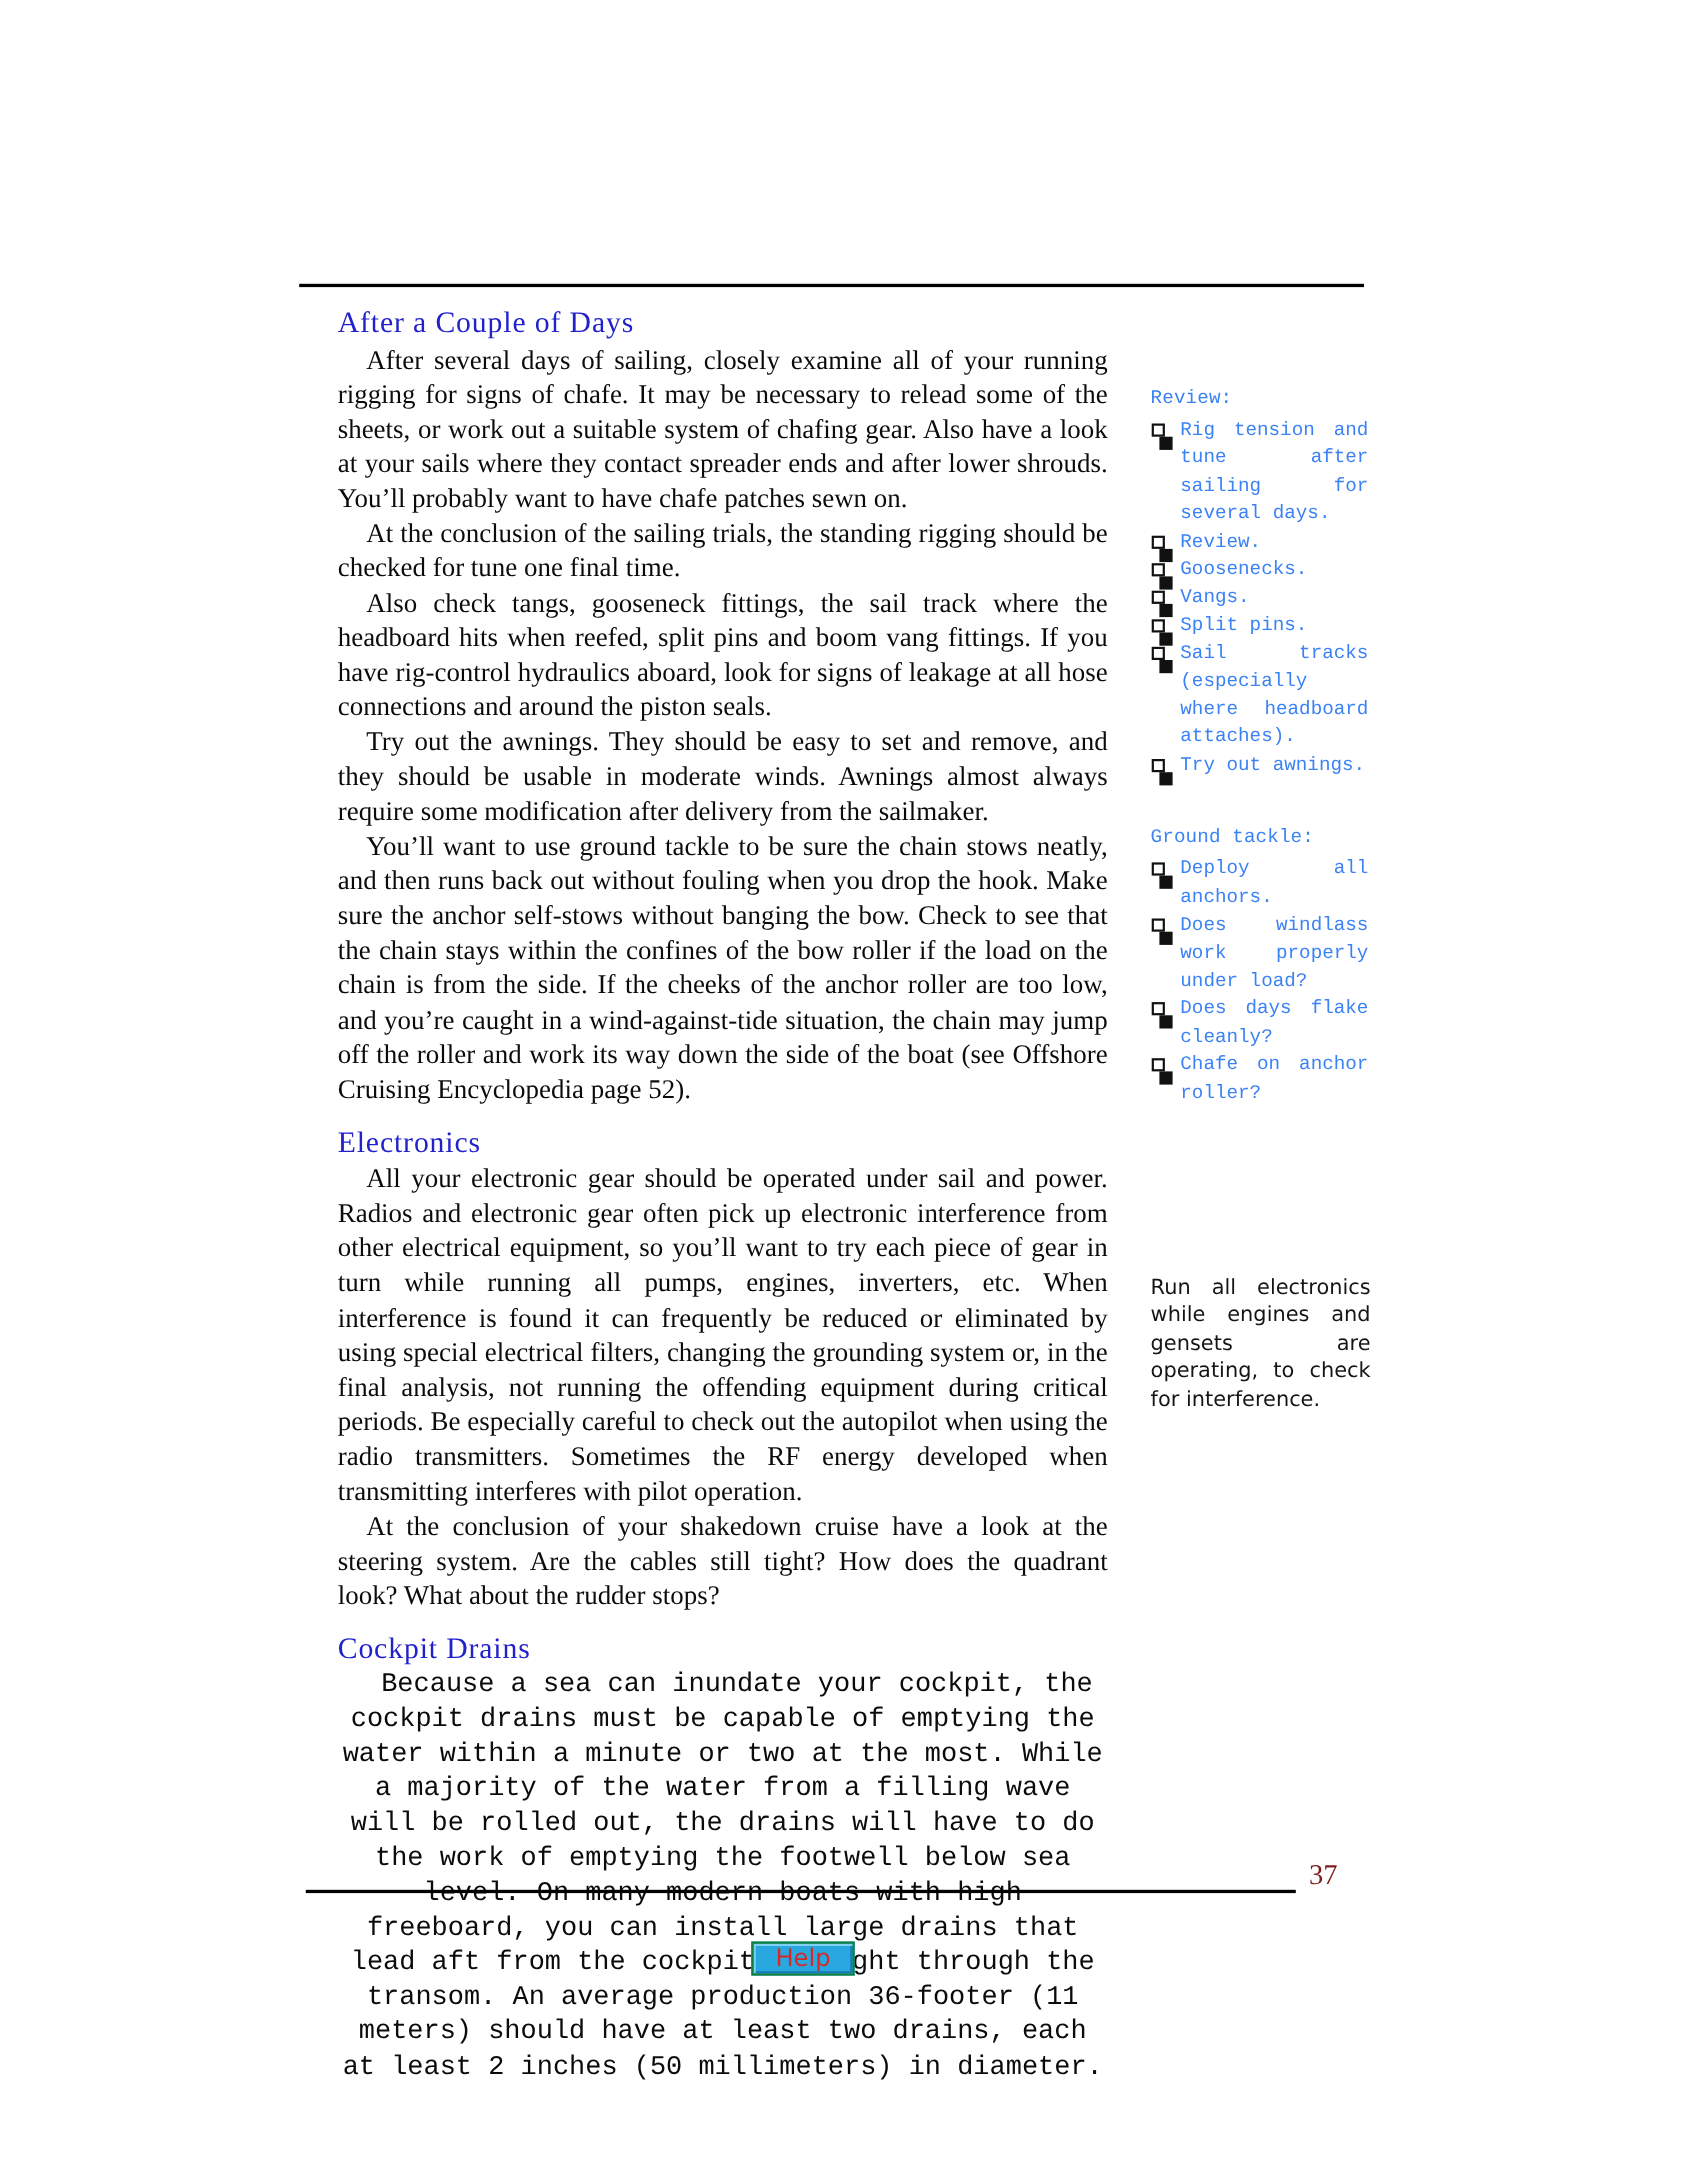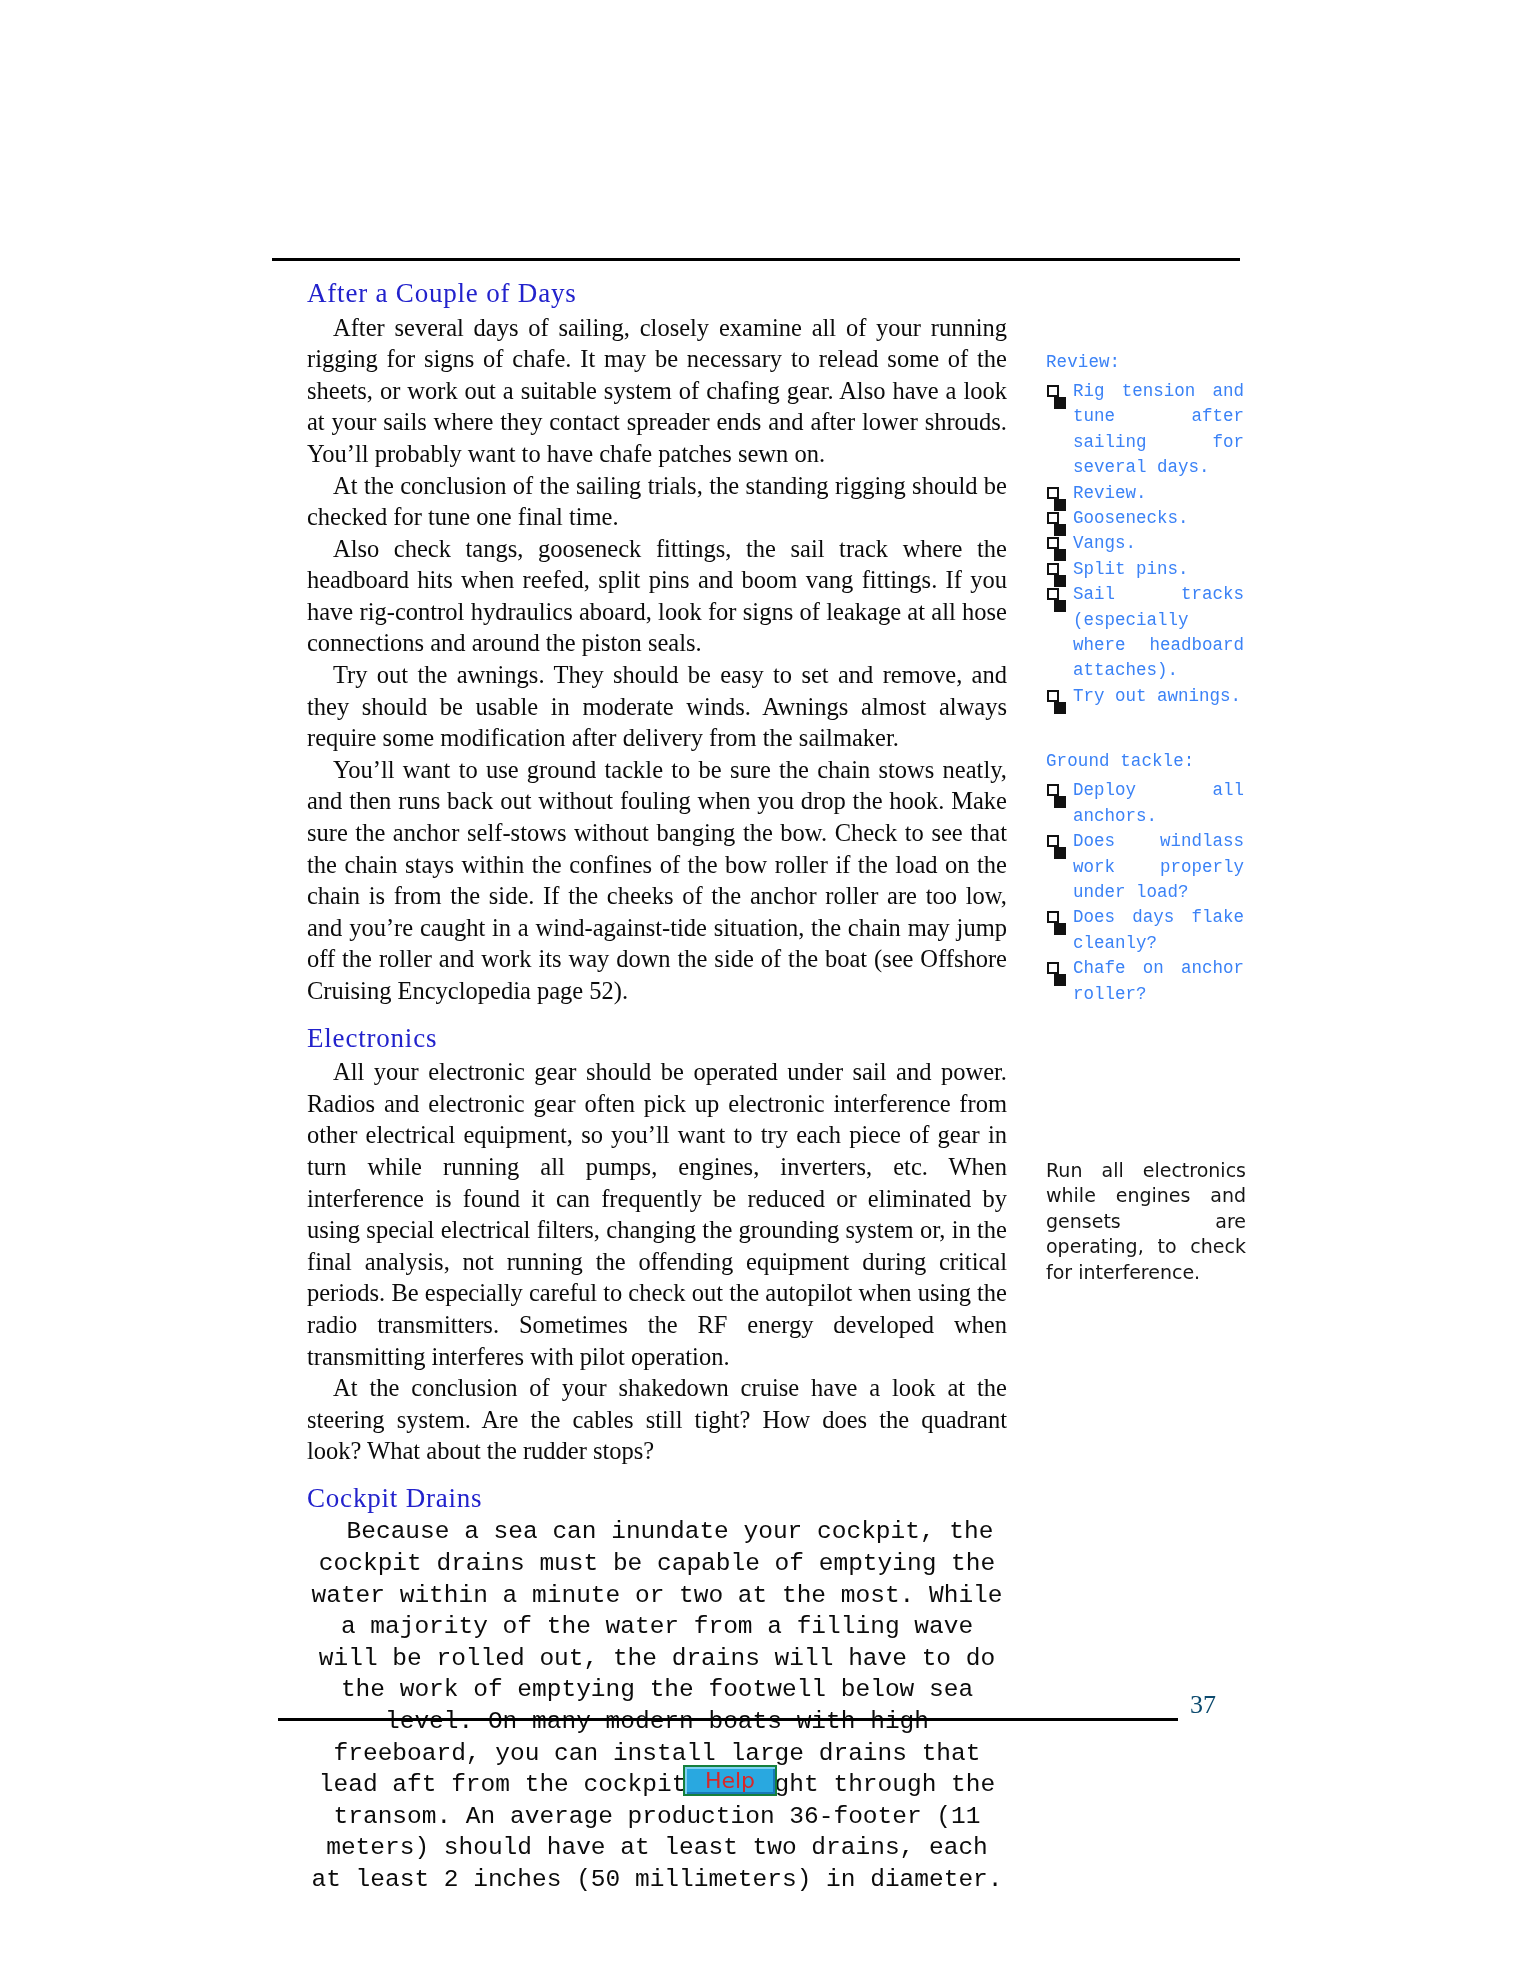--- a/index.html
+++ b/index.html
@@ -161,21 +161,21 @@
     height: 3px;
     background: #000000;
   }
   .folio {
     position: absolute;
     left: 1190px;
     top: 1690px;
     width: 60px;
     font-family: "Liberation Serif", "DejaVu Serif", serif;
     font-size: 26px;
-    color: #0c4a6e;
+    color: #7f1d1d;
     text-align: left;
   }
 
   
   .help-button {
     position: absolute;
     left: 683px;
     top: 1765px;
     width: 94px;
     height: 31px;

